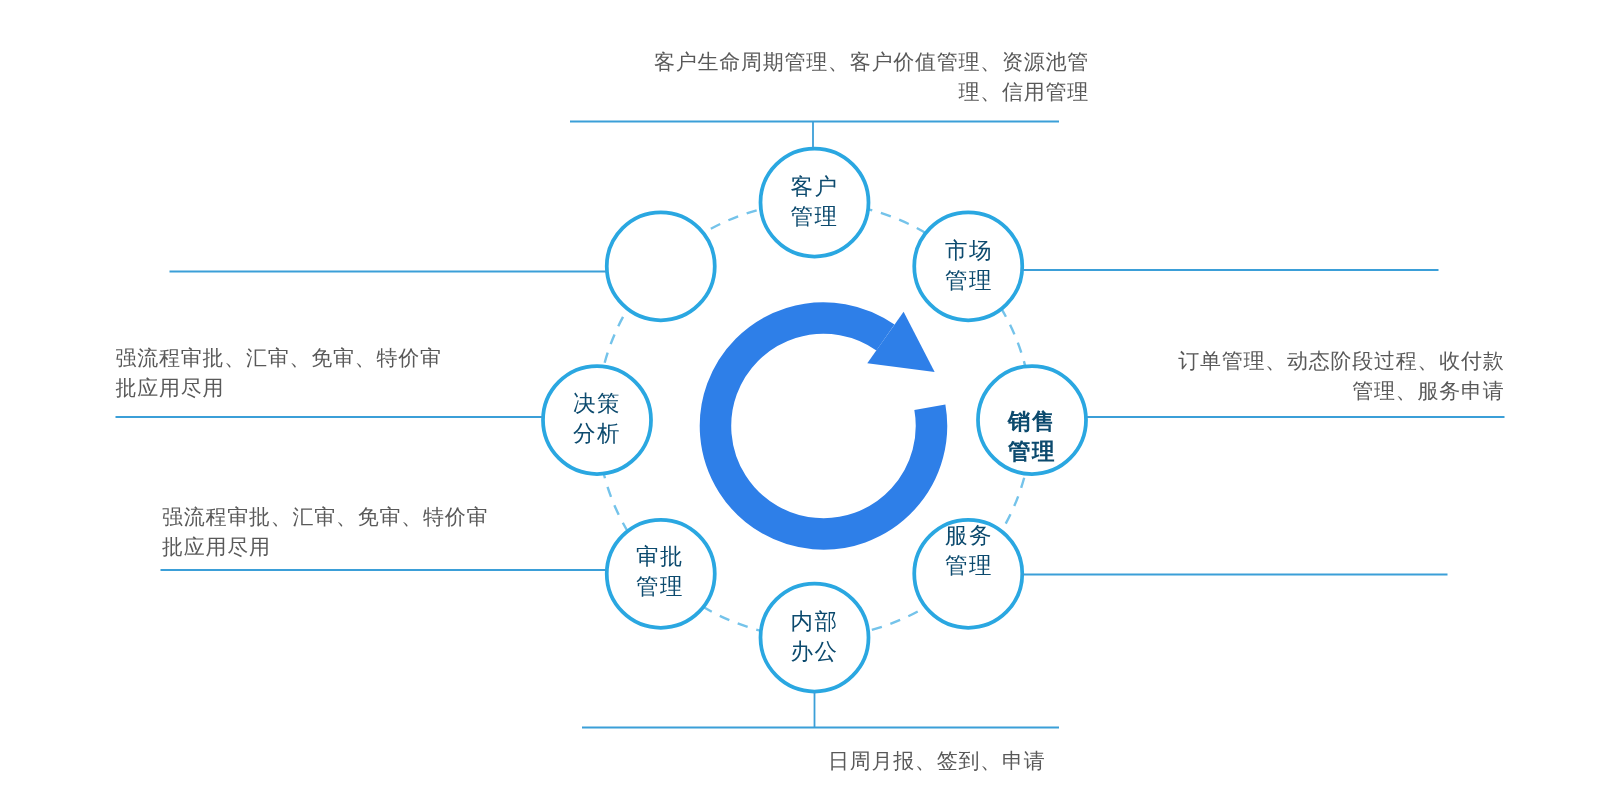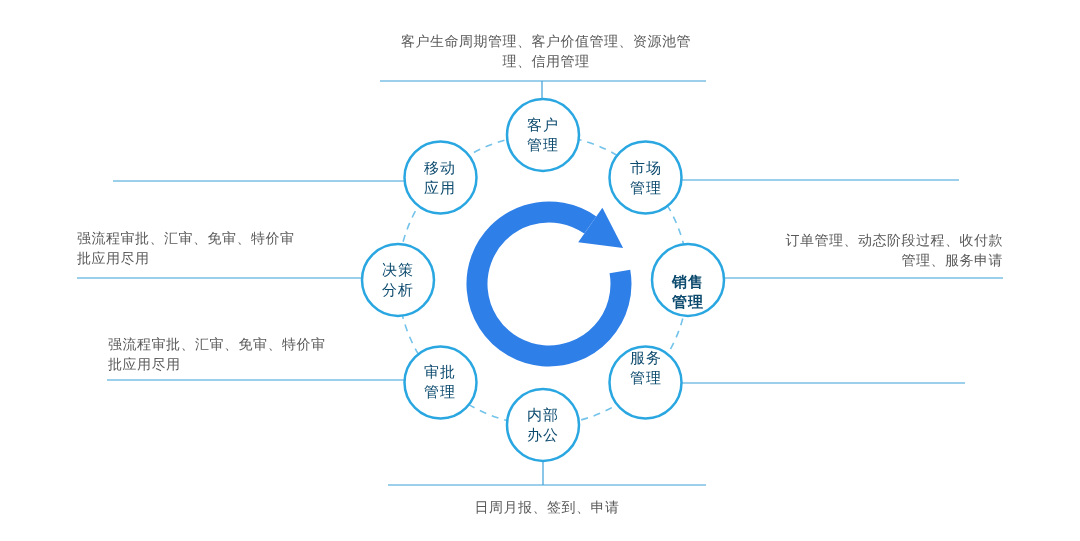--- a/index.html
+++ b/index.html
@@ -7,21 +7,21 @@
     position:relative;width:1080px;height:541px;background:#ffffff;
     font-family:"Liberation Sans",sans-serif;overflow:hidden;
   }
   #gfx{position:absolute;left:0;top:0;}
   .callout{
     position:absolute;font-size:14px;line-height:20px;color:#595959;
     white-space:pre-line;letter-spacing:0.5px;
   }
   .callout.align-left{text-align:left;}
   .callout.align-right{text-align:right;}
-  .callout.align-center{text-align:center;}
+  .callout.align-center{text-align:right;}
   .node-label{
     position:absolute;width:72px;height:72px;display:flex;align-items:center;
     justify-content:center;text-align:center;font-size:15px;line-height:20px;
     color:#0c4a6e;white-space:pre-line;letter-spacing:1px;
   }
 </style>
 </head>
 <body>
 
 <div id="stage">
@@ -64,22 +64,20 @@
   <div class="node-label" style="left:652px;top:256px;font-weight:bold;">销售
 管理</div>
   <div class="node-label" style="left:610px;top:332px;">服务
 管理</div>
   <div class="node-label" style="left:507px;top:389px;">内部
 办公</div>
   <div class="node-label" style="left:404px;top:346px;">审批
 管理</div>
   <div class="node-label" style="left:362px;top:244px;">决策
 分析</div>
-  <div class="node-label" style="left:404px;top:142px;">移动
-应用</div>
 
   <div class="callout align-center" style="left:366px;top:31px;width:360px;">客户生命周期管理、客户价值管理、资源池管
 理、信用管理</div>
   <div class="callout align-right" style="left:703px;top:230px;width:300px;">订单管理、动态阶段过程、收付款
 管理、服务申请</div>
   <div class="callout align-center" style="left:397px;top:497px;width:300px;">日周月报、签到、申请</div>
   <div class="callout align-left" style="left:108px;top:334px;width:300px;">强流程审批、汇审、免审、特价审
 批应用尽用</div>
   <div class="callout align-left" style="left:77px;top:228px;width:300px;">强流程审批、汇审、免审、特价审
 批应用尽用</div>

